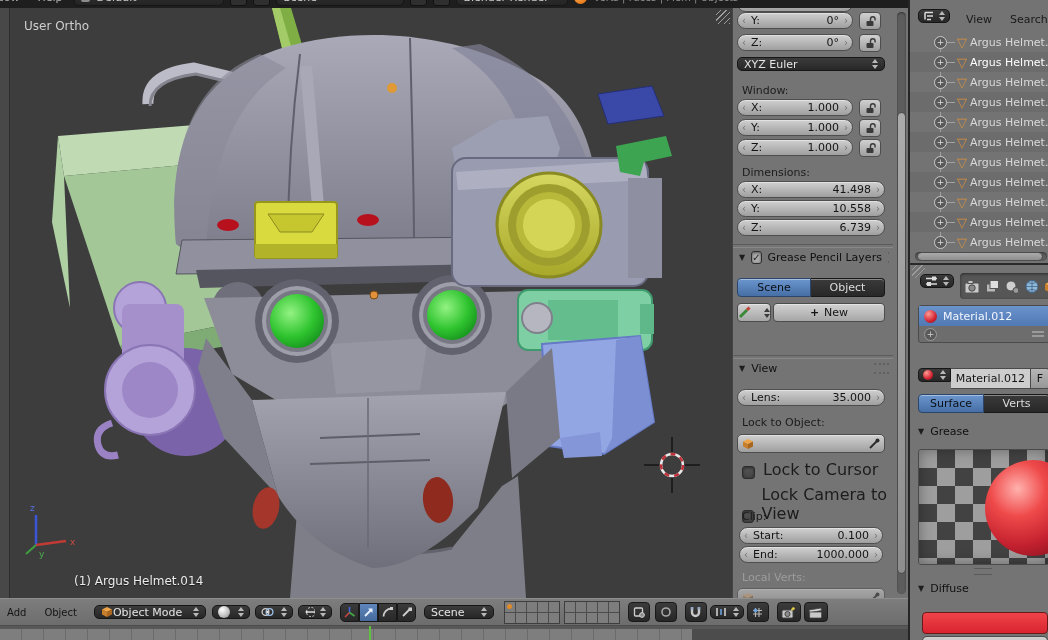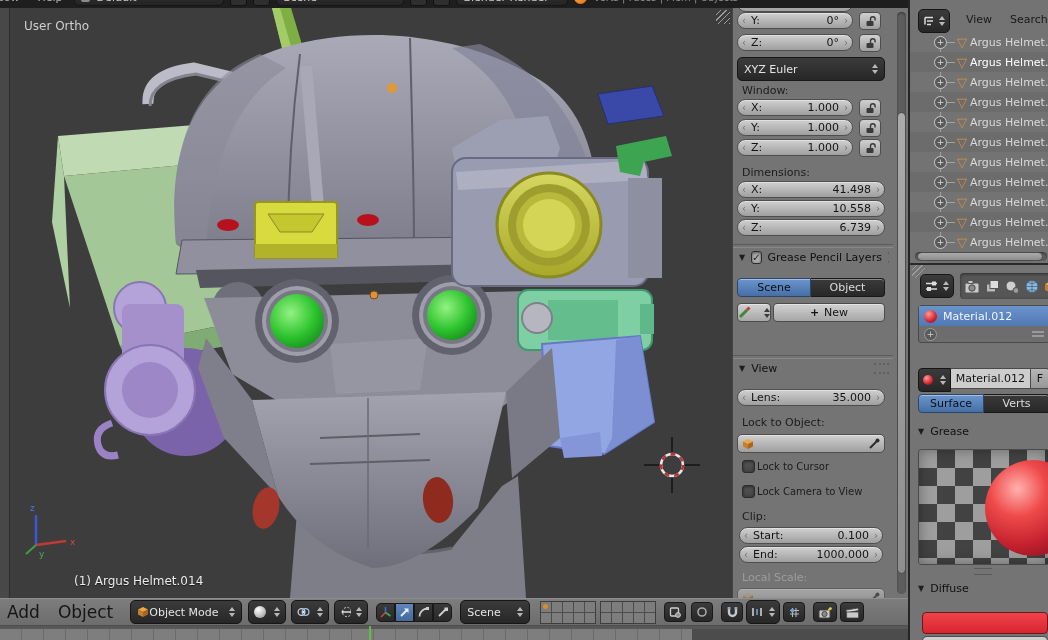--- a/index.html
+++ b/index.html
@@ -8,40 +8,40 @@
   .abs{position:absolute}
   
   .nf{display:flex;align-items:center;height:17px;border:1px solid #4e4e4e;border-radius:9px;
       background:linear-gradient(#d0d0d0,#9f9f9f);box-shadow:inset 0 1px 0 rgba(255,255,255,.4);
       font-size:11px;color:#141414;padding:0 4px;box-sizing:border-box}
   .nf .lab{margin-left:5px}
   .nf .val{margin-left:auto;margin-right:5px}
   .chev{color:rgba(0,0,0,.38);font-size:10px;line-height:1}
   .plab{font-size:11px;color:#1c1c1c}
   .dimlab{color:#9d9d9d}
-  .dd{display:flex;align-items:center;height:24px;border:1px solid #161616;border-radius:5px;
+  .dd{display:flex;align-items:center;height:14px;border:1px solid #161616;border-radius:5px;
       background:linear-gradient(#3b3b3b,#272727);color:#e4e4e4;font-size:11px;padding:0 6px;box-sizing:border-box}
   .updn{display:flex;flex-direction:column;gap:2px;margin-left:auto;padding-left:5px}
   .updn i{width:0;height:0;border-left:3px solid transparent;border-right:3px solid transparent}
   .updn .u{border-bottom:4px solid #b9b9b9}
   .updn .d{border-top:4px solid #b9b9b9}
   .btn{display:flex;align-items:center;justify-content:center;height:19px;border:1px solid #4c4c4c;border-radius:4px;
       background:linear-gradient(#d2d2d2,#a6a6a6);box-shadow:inset 0 1px 0 rgba(255,255,255,.4);
       font-size:11px;color:#141414;box-sizing:border-box}
   .btn.blue{background:linear-gradient(#6b95cd,#456fa5);color:#0b0f16;border-color:#2c466b}
   .btn.dark{background:linear-gradient(#3a3a3a,#282828);color:#dcdcdc;border-color:#181818}
   .lockbtn{width:22px;height:18px;border:1px solid #4e4e4e;border-radius:4px;
       background:linear-gradient(#d0d0d0,#9f9f9f);display:flex;align-items:center;justify-content:center;box-sizing:border-box}
   .phead{display:flex;align-items:center;gap:6px;font-size:11px;color:#101010}
   .tri{font-size:8px;color:#1d1d1d}
   .cb{width:13px;height:13px;border-radius:3px;border:1px solid #2c2c2c;background:linear-gradient(#565656,#444);
       box-shadow:inset 0 1px 3px rgba(0,0,0,.5);box-sizing:border-box}
   .cb.checked{background:#ababab;display:flex;align-items:center;justify-content:center;
       color:#262626;font-size:10px;font-weight:bold;line-height:1}
-  .cbrow{display:flex;align-items:center;gap:2px;font-size:10px;color:#1c1c1c}
+  .cbrow{display:flex;align-items:flex-end;gap:8px;font-size:16px;color:#1c1c1c}
   .sep{height:2px;border-top:1px solid #5c5c5c;border-bottom:1px solid #888}
   .gripdots{width:15px;height:7px;border-top:2px dotted #5a5a5a;border-bottom:2px dotted #5a5a5a;opacity:.75}
   .hatch{background:repeating-linear-gradient(135deg,transparent 0 3px,#9c9c9c 3px 4px)}
   .sbtrack{background:#5d5d5d;border-radius:5px;box-shadow:inset 0 1px 2px rgba(0,0,0,.45)}
   .sbthumb{position:absolute;background:linear-gradient(#ababab,#8e8e8e);border:1px solid #4c4c4c;border-radius:5px;box-sizing:border-box}
   
   #topstrip{left:0;top:0;width:1048px;height:8px;background:#1e1e1e;overflow:hidden}
   #topstrip .inner{position:absolute;top:-13px;left:0;height:21px;display:flex;align-items:center;gap:6px;white-space:nowrap}
   #topstrip .m{font-size:11px;color:#b4b4b4;padding:0 6px}
   #topstrip .dd{height:17px;background:linear-gradient(#343434,#242424);color:#cfcfcf}
@@ -70,21 +70,21 @@
   .whiteball{width:12px;height:12px;border-radius:50%;background:radial-gradient(circle at 35% 30%,#ffffff,#bcbcbc 60%,#848484)}
   .checker{background-color:#9e9e9e;background-image:
       linear-gradient(45deg,#424242 25%,transparent 25%,transparent 75%,#424242 75%),
       linear-gradient(45deg,#424242 25%,transparent 25%,transparent 75%,#424242 75%);
       background-size:36px 36px;background-position:0 0,18px 18px}
   .psphere{position:absolute;width:96px;height:96px;border-radius:50%;
       background:radial-gradient(circle at 34% 30%,#ffb2ae 0%,#ef4a4a 30%,#c2202e 62%,#77101c 95%)}
   
   #vheader{left:0;top:598px;width:908px;height:28px;background:linear-gradient(#7d7d7d,#6d6d6d);
       border-top:1px solid #8e8e8e;border-bottom:1px solid #4d4d4d;display:flex;align-items:center;box-sizing:border-box}
-  .hmenu{font-size:17px;color:#151515;padding:0 5px}
+  .hmenu{font-size:10px;color:#151515;padding:0 5px}
   .mgroup{display:flex}
   .mbtn{width:19px;height:19px;background:linear-gradient(#3a3a3a,#282828);border:1px solid #181818;
         display:flex;align-items:center;justify-content:center;box-sizing:border-box}
   .mbtn.first{border-radius:5px 0 0 5px}.mbtn.last{border-radius:0 5px 5px 0}
   .mbtn.sel{background:linear-gradient(#5f87bd,#45699b)}
   .lgrid{display:grid;grid-template-columns:repeat(5,10px);grid-auto-rows:10px;background:#4c4c4c;
          border:1px solid #3e3e3e;gap:1px;padding:0}
   .lcell{background:#7d7d7d;position:relative}
   .lcell .dot{position:absolute;left:2px;top:2px;width:5px;height:5px;border-radius:50%;background:#e08a28}
   .hbtn{width:22px;height:20px;border:1px solid #191919;border-radius:4px;background:linear-gradient(#3b3b3b,#272727);
@@ -457,21 +457,21 @@
       <span class="val">0.100</span>
       <span class="chev">›</span>
     </div>
     <div class="abs nf" style="left:6px;top:538px;width:144px">
       <span class="chev">‹</span>
       <span class="lab">End:</span>
       <span class="val">1000.000</span>
       <span class="chev">›</span>
     </div>
 
-    <div class="abs plab dimlab" style="left:9px;top:563px">Local Scale:</div>
+    <div class="abs plab dimlab" style="left:9px;top:563px">Local Verts:</div>
     <div class="abs nf" style="left:4px;top:580px;width:148px;height:19px;border-radius:5px;opacity:.55">
       <svg width="12" height="12">
         <polygon points="1,3.5 6,1 11,3.5 6,6" fill="#d8b088"></polygon>
         <polygon points="1,3.5 6,6 6,11 1,8.5" fill="#b08858"></polygon>
         <polygon points="11,3.5 6,6 6,11 11,8.5" fill="#907040"></polygon>
       </svg>
       <svg width="13" height="13" style="margin-left:auto">
         <line x1="3" y1="11" x2="10" y2="4" stroke="#2c2c2c" stroke-width="2"></line>
         <circle cx="10.5" cy="3.5" r="2" fill="#2c2c2c"></circle>
       </svg>

